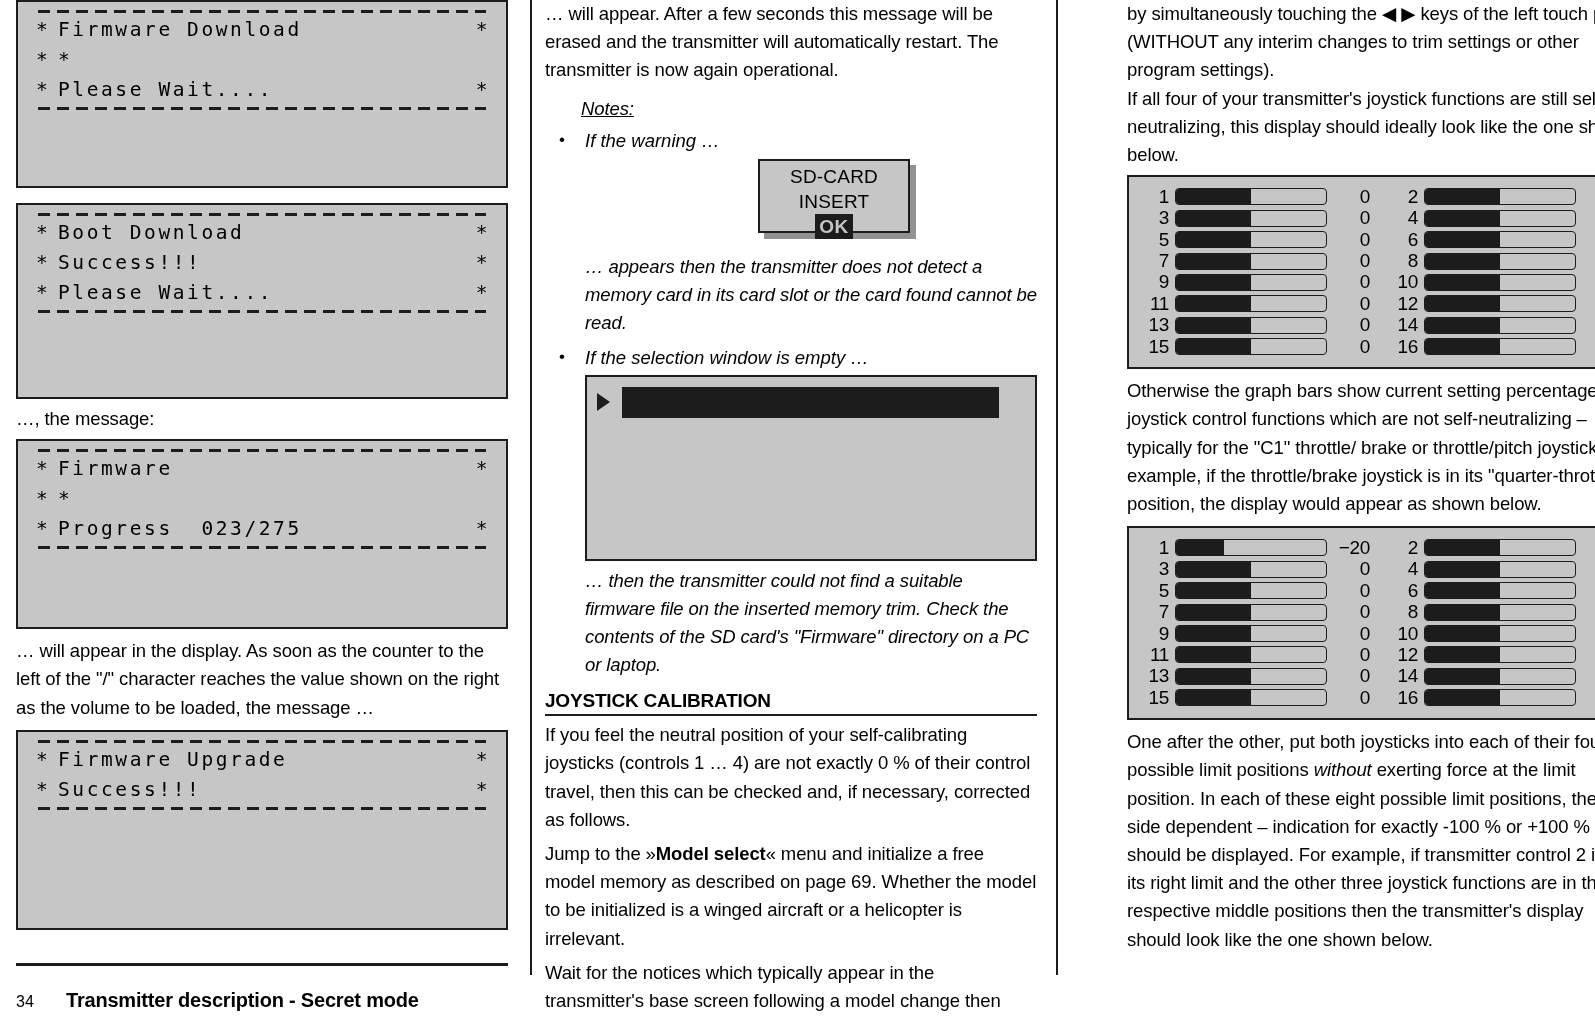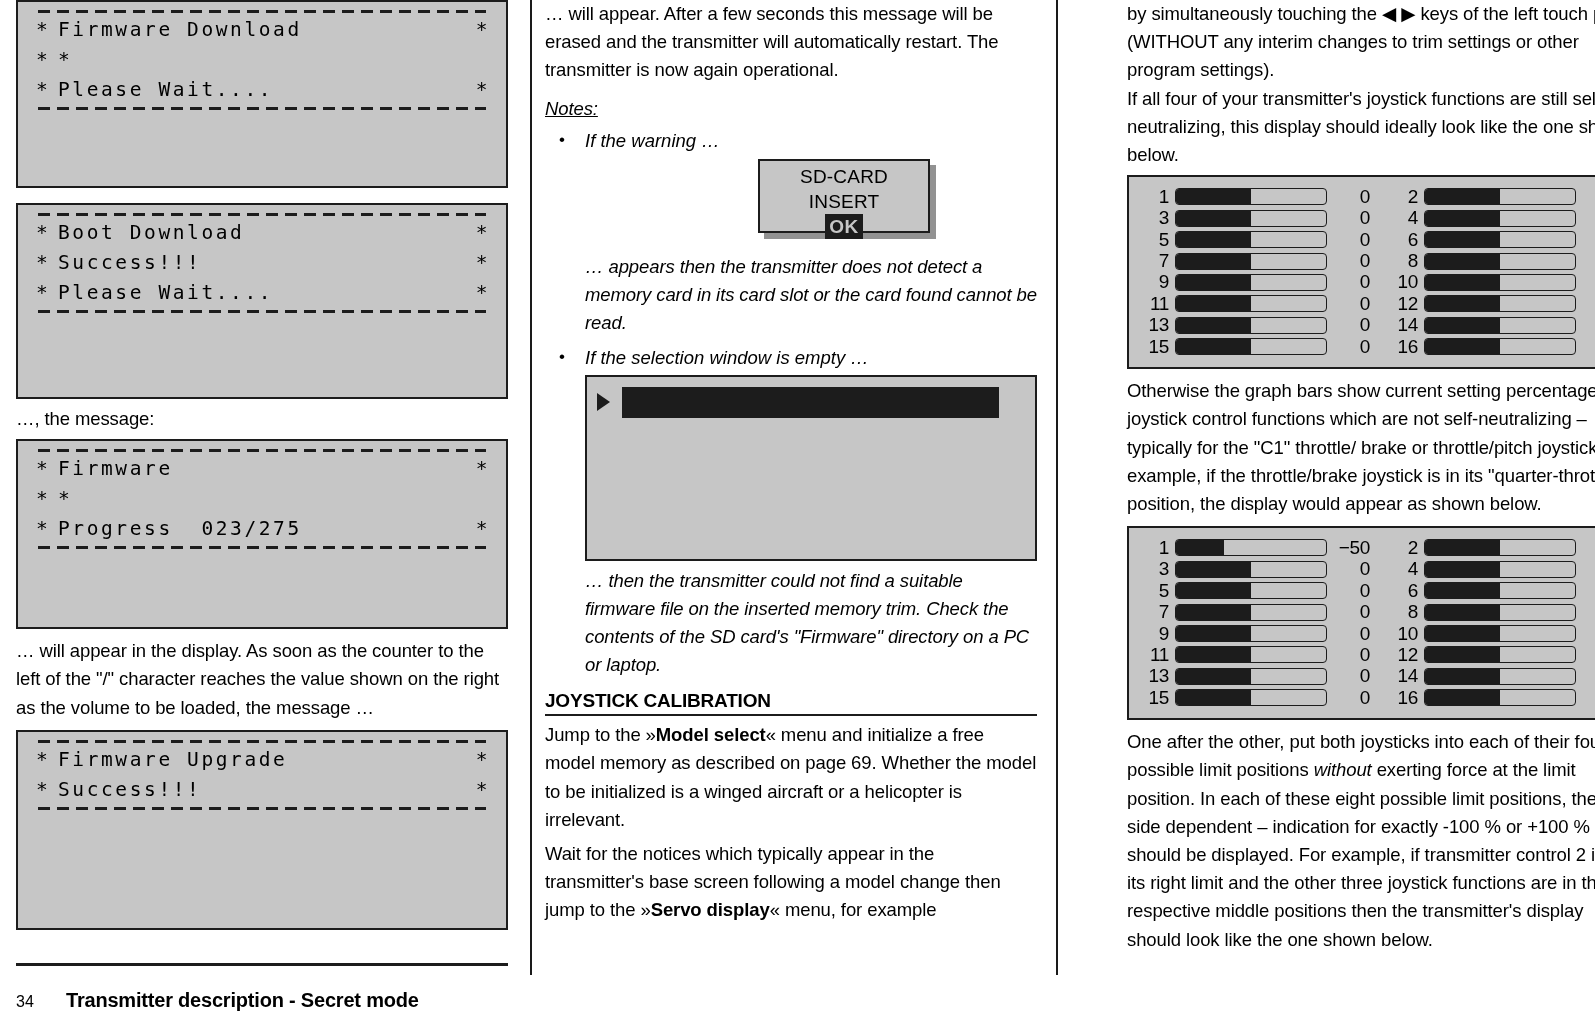--- a/index.html
+++ b/index.html
@@ -27,21 +27,21 @@
   
   p {
     margin:0 0 6px 0;
     font-size:18.5px;
     line-height:28.2px;
     letter-spacing:-0.1px;
   }
   p.tight { margin-bottom:0; }
   .it { font-style:italic; }
   .bd { font-weight:bold; }
-  .u  { text-decoration:underline; }
+  .u  { text-decoration:underline;margin-left:36px; }
 
   
   .lcd {
     background:#c6c6c6;
     border:2px solid #1c1c1c;
     position:relative;
     font-family:"DejaVu Sans Mono", monospace;
   }
   .lcd-lines { padding:6px 0 0 0; }
   .lcd-row {
@@ -58,21 +58,21 @@
   .dashline {
     margin:2px 20px 2px 20px;
     height:3px;
     background:repeating-linear-gradient(to right,#1c1c1c 0 12px, transparent 12px 19px);
   }
 
   
   .sd-wrap { position:relative; height:84px; margin:4px 0 10px 0; }
   .sd-card {
     position:absolute; left:213px; top:0;
-    width:172px; height:74px;
+    width:152px; height:74px;
     background:#c6c6c6;
     border:2px solid #1c1c1c;
     box-shadow:6px 6px 0 rgba(110,110,110,0.75);
     text-align:center;
     font-size:19px;
     line-height:25px;
     padding-top:3px;
     letter-spacing:0.2px;
   }
   .sd-ok {
@@ -301,20 +301,21 @@
         <span class="fl-cursor"></span>
         <span class="fl-bar"></span>
       </div>
     </div>
 
     <p class="it" style="margin:6px 0 6px 40px;">… then the transmitter could not find a suitable firmware file on the inserted memory trim. Check the contents of the SD card's "Firmware" directory on a PC or laptop.</p>
 
     <h2 class="sect">JOYSTICK CALIBRATION</h2>
     <div class="hrule"></div>
 
+    <p>If you feel the neutral position of your self-calibrating joysticks (controls 1 … 4) are not exactly 0 % of their control travel, then this can be checked and, if necessary, corrected as follows.</p>
 
     <p><span>Jump to the »</span><span class="bd">Model select</span><span>« menu and initialize a free model memory as described on page 69. Whether the model to be initialized is a winged aircraft or a helicopter is irrelevant.</span></p>
 
     <p><span>Wait for the notices which typically appear in the transmitter's base screen following a model change then jump to the »</span><span class="bd">Servo display</span><span>« menu, for example</span></p>
 
   </div>
 
   <div class="col" id="col3">
 
     <p class="tight"><span>by simultaneously touching the </span><span>◀</span>&nbsp;<span>▶</span><span> keys of the left touch pad (WITHOUT any interim changes to trim settings or other program settings).</span></p>
@@ -445,21 +446,21 @@
     <p style="margin:8px 0 8px 0;">Otherwise the graph bars show current setting percentages for joystick control functions which are not self-neutralizing – typically for the "C1" throttle/ brake or throttle/pitch joystick. For example, if the throttle/brake joystick is in its "quarter-throttle" position, the display would appear as shown below.</p>
 
     <div class="lcd servo" style="height:194px;">
       <div class="servo-grid">
         <div>
           <div class="ch">
               <span class="ch-num">1</span>
               <span class="ch-bar">
                 <span class="ch-fill" style="width:32%"></span>
               </span>
-              <span class="ch-val">−50</span>
+              <span class="ch-val">−20</span>
             </div>
           <div class="ch">
               <span class="ch-num">3</span>
               <span class="ch-bar">
                 <span class="ch-fill" style="width:50%"></span>
               </span>
               <span class="ch-val">0</span>
             </div>
           <div class="ch">
               <span class="ch-num">5</span>

